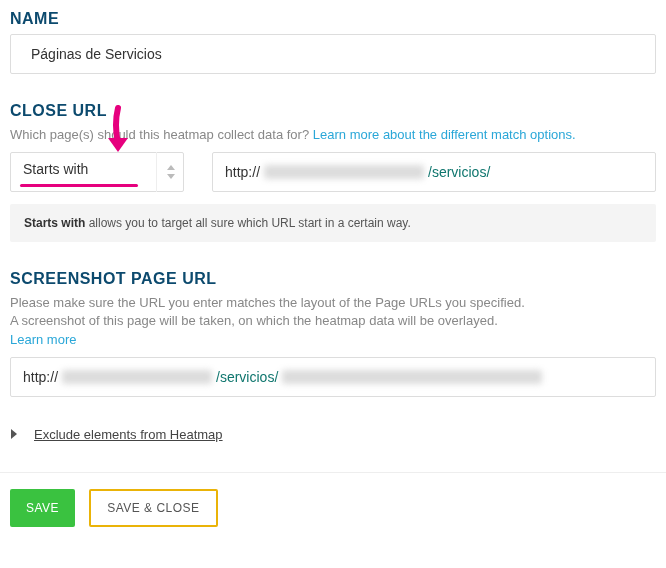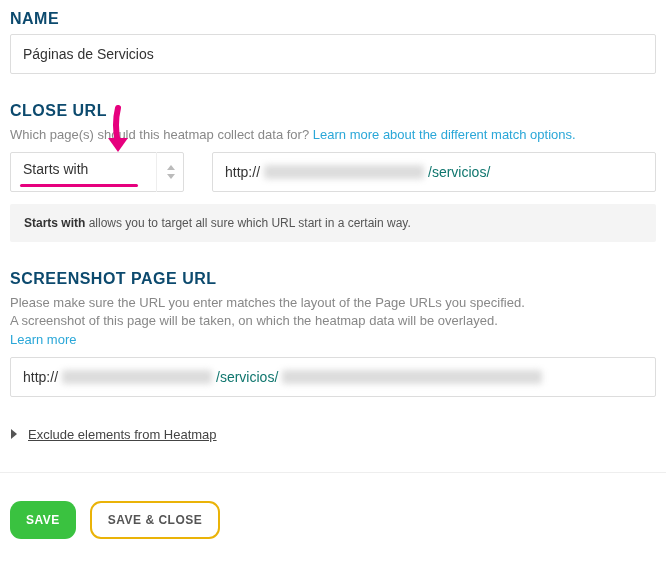--- a/index.html
+++ b/index.html
@@ -25,21 +25,21 @@
     color: #888;
     line-height: 1.4;
     margin-bottom: 8px;
   }
   .helper a { color: #2aa7d8; text-decoration: none; }
   .text-input {
     width: 100%;
     height: 40px;
     border: 1px solid #ddd;
     border-radius: 2px;
-    padding: 8px 12px;
+    padding: 8px 20px;
     font-size: 14px;
     color: #333;
     background: #fff;
   }
   .row {
     display: flex;
     gap: 28px;
     align-items: stretch;
   }
   .select-wrap {
@@ -111,48 +111,47 @@
     width: 118px;
     height: 3px;
     background: #e6007e;
     border-radius: 2px;
     pointer-events: none;
   }
   .page-url-row-wrap { position: relative; }
   .expander {
     display: flex;
     align-items: center;
-    gap: 10px;
+    gap: 16px;
     font-size: 13px;
     color: #444;
     cursor: pointer;
     padding: 2px 0;
   }
   .expander-text { text-decoration: underline; }
   .divider {
     border: none;
     border-top: 1px solid #eee;
     margin-top: 24px;
   }
   .btn-row {
     padding: 16px 10px 10px 10px;
     display: flex;
     gap: 14px;
   }
   .btn {
     height: 38px;
     padding: 0 16px;
-    border-radius: 11px;
+    border-radius: 2px;
     font-size: 12px;
-    font-weight: 700;
+    font-weight: 400;
     letter-spacing: 0.5px;
     cursor: pointer;
     display: inline-flex;
     align-items: center;
-    margin-top: 12px;
   }
   .btn-primary {
     background: #3ac240;
     color: #fff;
     border: none;
   }
   .btn-secondary {
     background: #fff;
     color: #555;
     border: 2px solid #eab308;

